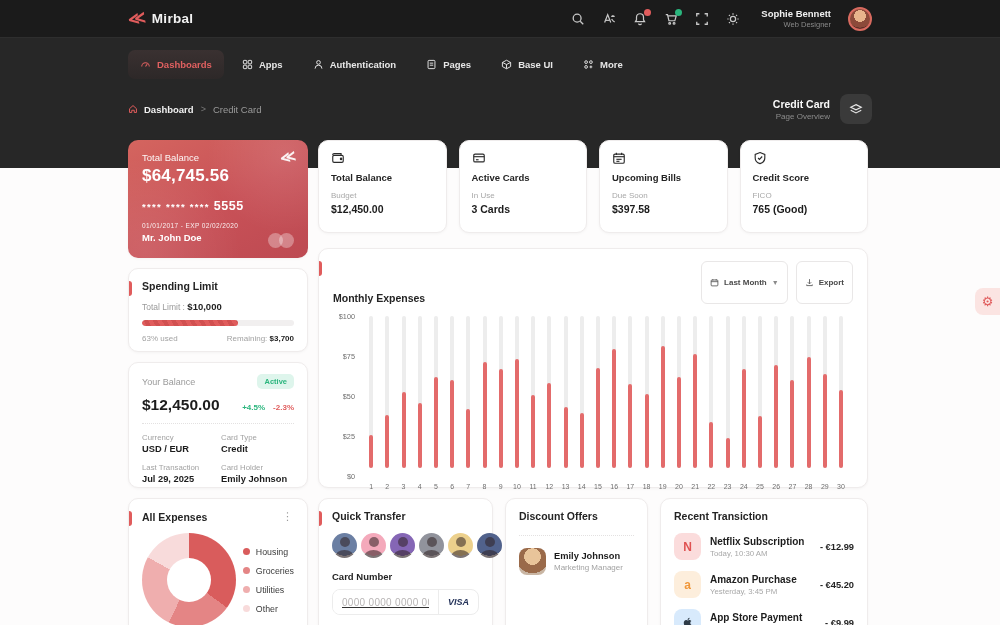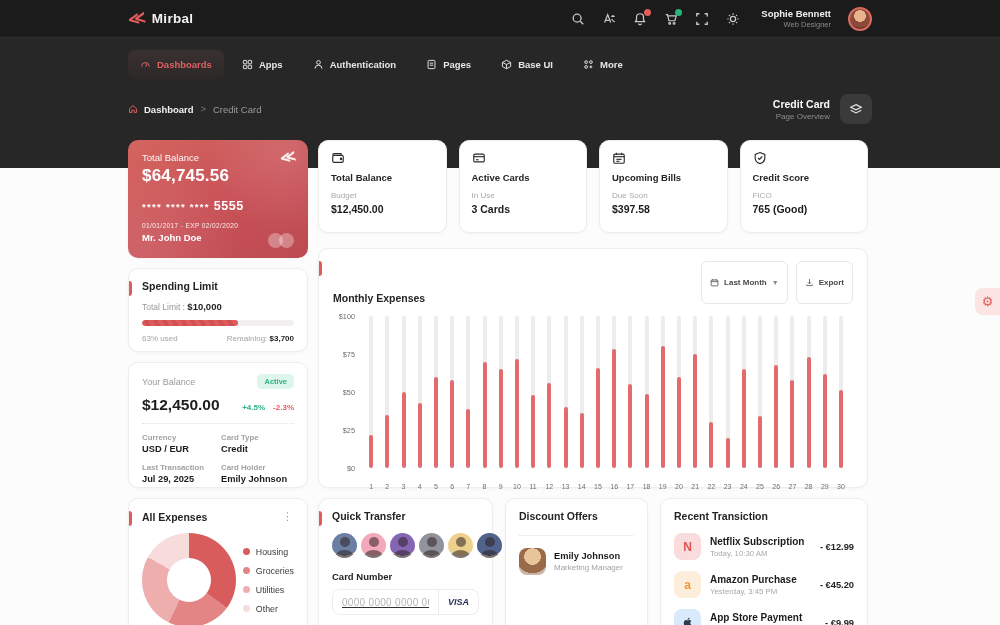--- a/index.html
+++ b/index.html
@@ -75,40 +75,40 @@
   #card-yourbal { left:128px; top:362px; width:180px; height:126px; padding:11px 13px; }
   .yb-top { display:flex; align-items:center; }
   .yb-label { font-size:9px; color:#9a9a9a; }
   .yb-badge { margin-left:auto; background:#def5ec; color:#2ab57d; font-size:7.5px; font-weight:bold; padding:3px 7px; border-radius:5px; }
   .yb-amt-row { display:flex; align-items:baseline; margin-top:7px; }
   .yb-amount { font-size:15.5px; font-weight:bold; color:#1c1c1c; }
   .yb-up { margin-left:auto; color:#2ab57d; font-size:8px; font-weight:bold; }
   .yb-down { margin-left:8px; color:#e05c5c; font-size:8px; font-weight:bold; }
   .yb-div { margin-top:9px; border-top:1.5px dotted #e3e1e1; }
   .yb-grid { display:grid; grid-template-columns:1fr 1fr; gap:9px 6px; margin-top:9px; }
-  .yb-f .l { font-size:7.8px; color:#a2a2a2;font-weight:bold; }
+  .yb-f .l { font-size:7.8px; color:#a2a2a2; }
   .yb-f .v { font-size:9.3px; font-weight:bold; color:#1c1c1c; margin-top:2px; }
 
   
   .stats-row { position:absolute; left:318px; top:140px; width:550px; height:93px; display:flex; gap:12px; }
   .stat-card { flex:1; background:#fff; border:1px solid #efecec; border-radius:10px; padding:10px 12px; box-shadow:0 1px 3px rgba(20,20,20,.04); }
   .stat-card svg { width:14px; height:14px; color:#2b2b2b; }
   .st-title { font-size:9.5px; font-weight:bold; color:#242424; margin-top:7px; }
   .st-sub { font-size:8px; color:#a8a8a8; margin-top:8px; }
   .st-val { font-size:10.5px; font-weight:bold; color:#1c1c1c; margin-top:3px; }
 
   
   #card-chart { left:318px; top:248px; width:550px; height:240px; }
   .chart-head { display:flex; align-items:flex-end; padding:12px 14px 4px 14px;gap:20px; }
   .chart-actions { margin-left:auto; display:flex; gap:8px; }
   .chip { display:flex; align-items:center; gap:5px; border:1px solid #e9e7e7; border-radius:6px; padding:16px 8px; font-size:8px; color:#4a4a4a; font-weight:bold; cursor:pointer; background:#fff; }
   .chip svg { width:9px; height:9px; }
   .chip .chev { font-size:7px; color:#8a8a8a; }
   .chart-wrap { position:relative; margin:6px 16px 0 12px; height:178px; }
-  .ylabels { position:absolute; left:0; top:2px; bottom:24px; width:26px; }
+  .ylabels { position:absolute; left:0; top:2px; bottom:16px; width:26px; }
   .ylabels span { position:absolute; right:2px; transform:translateY(-50%); font-size:7.3px; color:#6e6e6e; }
   .plot { position:absolute; left:32px; right:2px; top:2px; bottom:24px; display:flex; }
   .bar-col { flex:1; position:relative; display:flex; justify-content:center; }
   .track { position:relative; width:4px; height:100%; background:#ededed; border-radius:2px; }
   .fill { position:absolute; bottom:0; left:0; width:100%; border-radius:2px; }
   .xlabels { position:absolute; left:32px; right:2px; bottom:2px; display:flex; }
   .xlabels span { flex:1; text-align:center; font-size:7px; color:#6e6e6e; }
 
   
   #card-pie { left:128px; top:498px; width:180px; height:160px; padding:11px 13px; }

